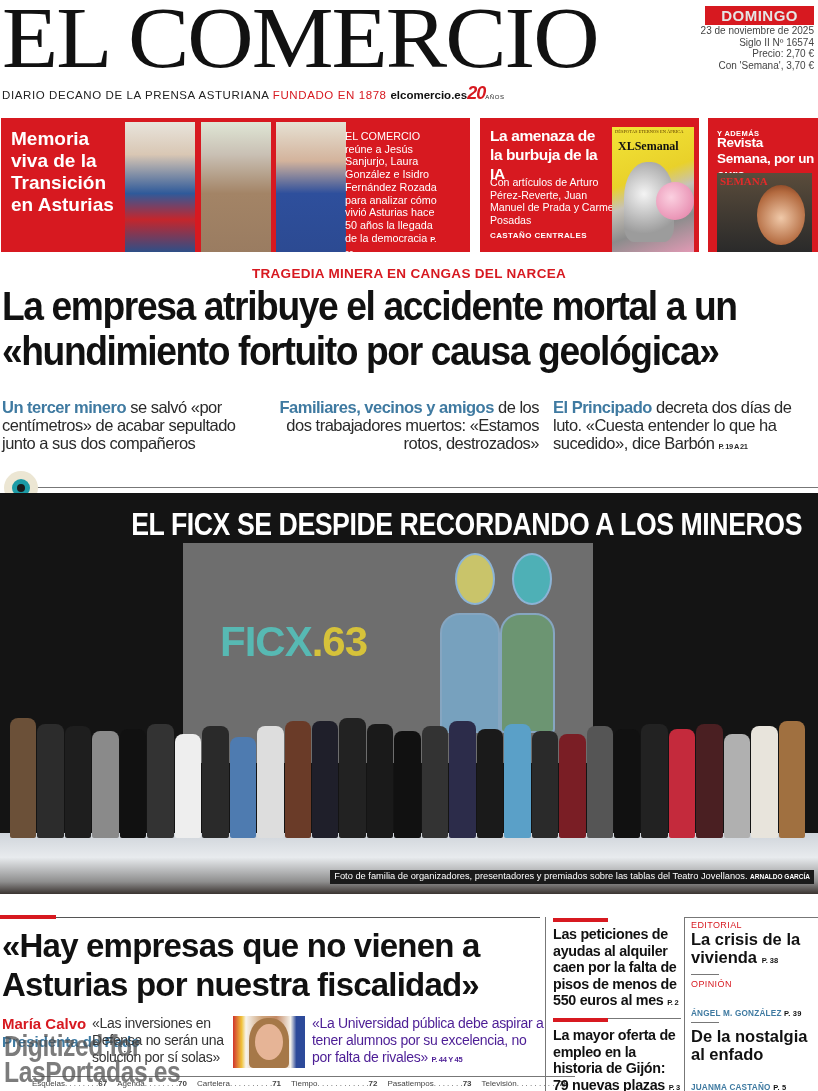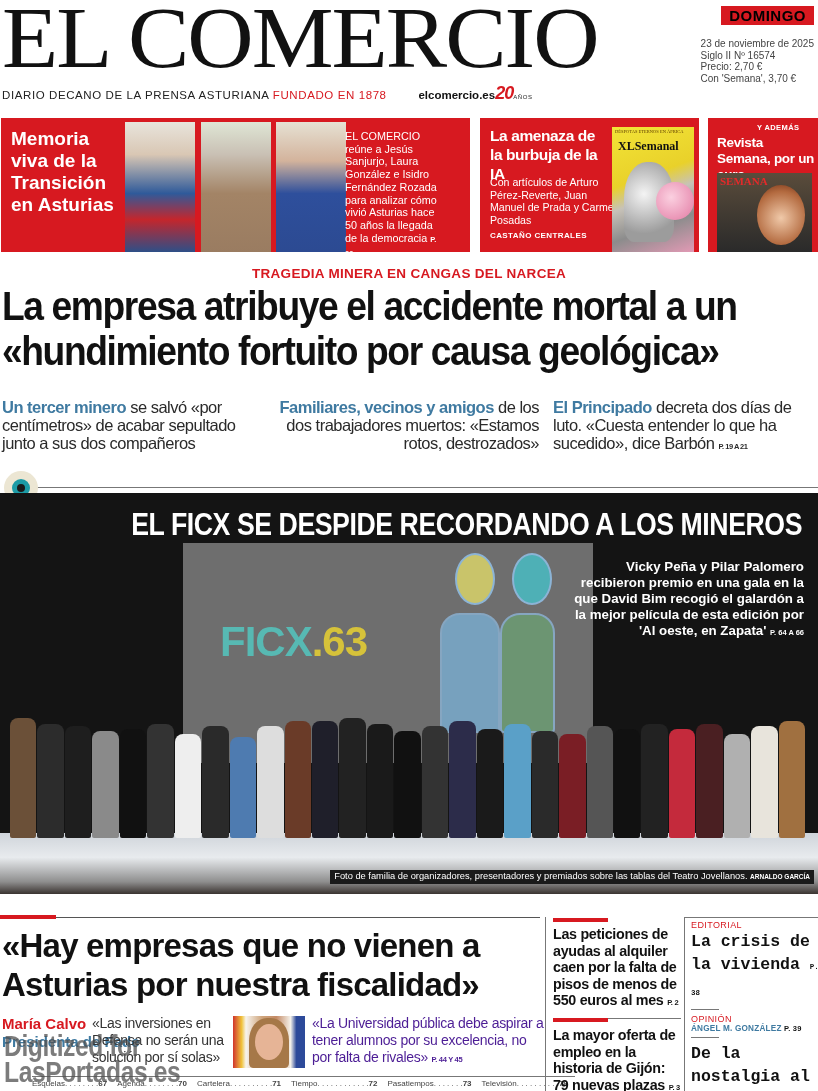--- a/index.html
+++ b/index.html
@@ -5,44 +5,44 @@
   * { box-sizing: border-box; margin: 0; padding: 0; }
   html, body { width: 818px; height: 1091px; overflow: hidden; background: #ffffff; }
   body { position: relative; font-family: "Liberation Sans", sans-serif; color: #1a1a1a; }
 
   .abs { position: absolute; }
 
   
   .masthead-title { left: 2px; top: -6px; font-family: "Liberation Serif", serif; font-size: 92px; letter-spacing: -2px; color: #111; line-height: 1; transform: scaleY(0.95); transform-origin: top left; white-space: nowrap; }
   .tagline { left: 2px; top: 83px; font-size: 11.5px; letter-spacing: 0.6px; white-space: nowrap; color: #222; }
   .tagline .red { color: #d71920; }
-  .tagline .site { font-weight: bold; color: #111; letter-spacing: 0; margin-left: 28px; }
+  .tagline .site { font-weight: bold; color: #111; letter-spacing: 0; }
   .tagline .thirty { color: #d71920; font-weight: bold; font-size: 18px; font-style: italic; letter-spacing: -1px; }
   .tagline .anos { font-size: 6px; }
-  .day-badge { right: 4px; top: 6px; background: #d71920; color: #000000; font-weight: bold; font-size: 15px; padding: 1px 8px; letter-spacing: 0.5px; }
-  .issue-info { right: 4px; top: 38px; font-size: 10px; line-height: 11.5px; color: #444; }
+  .day-badge { right: 4px; top: 6px; background: #d71920; color: #e5e5e5; font-weight: bold; font-size: 15px; padding: 1px 16px; letter-spacing: 0.5px; }
+  .issue-info { right: 4px; top: 25px; text-align: right; font-size: 10px; line-height: 11.5px; color: #444; }
 
   
   .promo { background: #d71920; color: #fff; }
   .promo1 { left: 1px; top: 118px; width: 469px; height: 134px; }
   .promo1 .title { position: absolute; left: 10px; top: 10px; font-size: 19px; font-weight: bold; line-height: 22px; width: 115px; }
   .photo { position: absolute; top: 4px; height: 130px; }
   .promo1 .text { position: absolute; left: 344px; top: 12px; font-size: 10.8px; line-height: 12.7px; width: 100px; }
   .pageref { font-size: 7.5px; font-weight: bold; }
   .promo2 { left: 480px; top: 118px; width: 219px; height: 134px; }
   .promo2 .title { position: absolute; left: 10px; top: 8px; font-size: 15.5px; font-weight: bold; line-height: 19px; width: 120px; letter-spacing: -0.4px; }
   .promo2 .text { position: absolute; left: 10px; top: 58px; font-size: 10.6px; line-height: 12.5px; width: 130px; }
   .promo2 .label { position: absolute; left: 10px; top: 113px; font-size: 8px; font-weight: bold; letter-spacing: 0.4px; }
   .promo2 .cover { position: absolute; left: 132px; top: 9px; width: 82px; height: 125px; background: linear-gradient(160deg, #f2e437 0%, #e9d12a 40%, #c7c2b8 55%, #8c8c8c 75%, #e29ab5 100%); }
   .cover .mast { position: absolute; left: 6px; top: 12px; font-family: "Liberation Serif", serif; font-weight: bold; font-size: 12px; color: #111; }
   .cover .kick { position: absolute; left: 3px; top: 2px; font-family: "Liberation Serif", serif; font-size: 4.5px; color: #5b3a00; }
   .cover .robot { position: absolute; left: 12px; top: 35px; width: 50px; height: 80px; border-radius: 45% 45% 20% 20%; background: radial-gradient(circle at 40% 40%, #f4f4f4, #9c9c9c 70%); }
   .cover .bubble { position: absolute; left: 44px; top: 55px; width: 38px; height: 38px; border-radius: 50%; background: radial-gradient(circle at 40% 40%, #fbd0e0, #e27aa3); }
   .promo3 { left: 708px; top: 118px; width: 110px; height: 134px; }
-  .promo3 .label { position: absolute; left: 9px; top: 5px; font-size: 7.5px; font-weight: bold; letter-spacing: 0.4px; margin-left: 40px; }
+  .promo3 .label { position: absolute; left: 9px; top: 11px; font-size: 7.5px; font-weight: bold; letter-spacing: 0.4px; }
   .promo3 .title { position: absolute; left: 9px; top: 17px; font-size: 13.5px; font-weight: bold; line-height: 16px; letter-spacing: -0.3px; }
   .promo3 .cover2 { position: absolute; left: 9px; top: 55px; width: 95px; height: 79px; background: linear-gradient(180deg, #5a4c3b, #2a2a2a); overflow: hidden; }
   .cover2 .mast2 { position: absolute; left: 3px; top: 2px; color: #e32a2a; font-weight: bold; font-size: 11px; font-family: "Liberation Serif", serif; }
   .cover2 .face { position: absolute; left: 40px; top: 12px; width: 48px; height: 60px; border-radius: 50%; background: radial-gradient(circle at 50% 55%, #f0c9a9, #b36a3f 65%, #6b2c13); }
 
   
   .kicker { left: 0; width: 818px; top: 266px; text-align: center; color: #d71920; font-weight: bold; font-size: 13.5px; letter-spacing: 0.3px; }
   .headline { left: 2px; top: 284px; width: 816px; font-weight: bold; font-size: 40px; line-height: 45px; color: #111; letter-spacing: -1.5px; transform: scaleX(0.93); transform-origin: left top; white-space: nowrap; }
   .subcol { top: 398px; width: 262px; font-size: 16.5px; line-height: 18px; color: #2a2a2a; letter-spacing: -0.5px; }
   .subcol .lead { color: #3f7aa1; font-weight: bold; }
@@ -92,22 +92,22 @@
   .vr2 { left: 684px; top: 917px; height: 174px; }
 
   .brief { left: 553px; width: 128px; font-weight: bold; font-size: 14.3px; line-height: 16.5px; color: #111; letter-spacing: -0.3px; }
   .brief1 { top: 926px; } .brief2 { top: 1027px; }
   .brief-bar1 { left: 553px; top: 918px; width: 55px; }
   .brief-bar2 { left: 553px; top: 1018px; width: 55px; }
   .brief-sep { left: 553px; top: 1018px; width: 128px; height: 1px; background: #777; }
 
   .opinion { left: 691px; width: 128px; }
   .op-label { color: #d71920; font-size: 9px; letter-spacing: 0.4px; }
-  .op-title { font-family: Liberation Mono, monospace; font-weight: bold; font-size: 16.5px; line-height: 23px; color: #111; }
-  .op-author { color: #3f7aa1; font-weight: bold; font-size: 8.2px; letter-spacing: 0.2px; }
+  .op-title { font-family: Liberation Sans, sans-serif; font-weight: bold; font-size: 16.5px; line-height: 18px; color: #111; }
+  .op-author { color: #3f7aa1; font-weight: bold; font-size: 8.2px; letter-spacing: 0.2px; margin-top: 20px; }
   .op-sep { width: 28px; height: 1px; background: #777; margin: 4px 0 4px 0; }
   .op-top { left: 684px; top: 917px; width: 134px; height: 1px; background: #777; }
 </style>
 </head>
 <body>
 
 <div class="abs masthead-title">EL COMERCIO</div>
 <div class="abs tagline">
   <span>DIARIO DECANO DE LA PRENSA ASTURIANA</span>
   <span class="red">FUNDADO EN 1878</span>
@@ -199,21 +199,20 @@
     <div class="person" style="height:86%;background:#555"></div>
     <div class="person" style="height:84%;background:#111"></div>
     <div class="person" style="height:88%;background:#222"></div>
     <div class="person" style="height:84%;background:#c42a3c"></div>
     <div class="person" style="height:88%;background:#4a1f22"></div>
     <div class="person" style="height:80%;background:#b0b0b0"></div>
     <div class="person" style="height:86%;background:#e8e4dc"></div>
     <div class="person" style="height:90%;background:#a07040"></div>
   </div>
   <div class="feature-title">EL FICX SE DESPIDE RECORDANDO A LOS MINEROS</div>
-  <div class="feature-desc"><span>Vicky Peña y Pilar Palomero recibieron premio en una gala en la que David Bim recogió el galardón a la mejor película de esta edición por 'Al oeste, en Zapata' </span><span class="pageref">P. 64 A 66</span></div>
   <div class="feature-caption"><span>Foto de familia de organizadores, presentadores y premiados sobre las tablas del Teatro Jovellanos. </span><span class="credit">ARNALDO GARCÍA</span></div>
 </div>
 
 <div class="abs bottom-rule"></div>
 <div class="abs red-bar interview-bar"></div>
 <div class="abs interview-headline">«Hay empresas que no vienen a Asturias por nuestra fiscalidad»</div>
 <div class="abs interview-name">
   <span class="name">María Calvo</span>
   <span class="role">Presidenta de Fade</span>
 </div>

